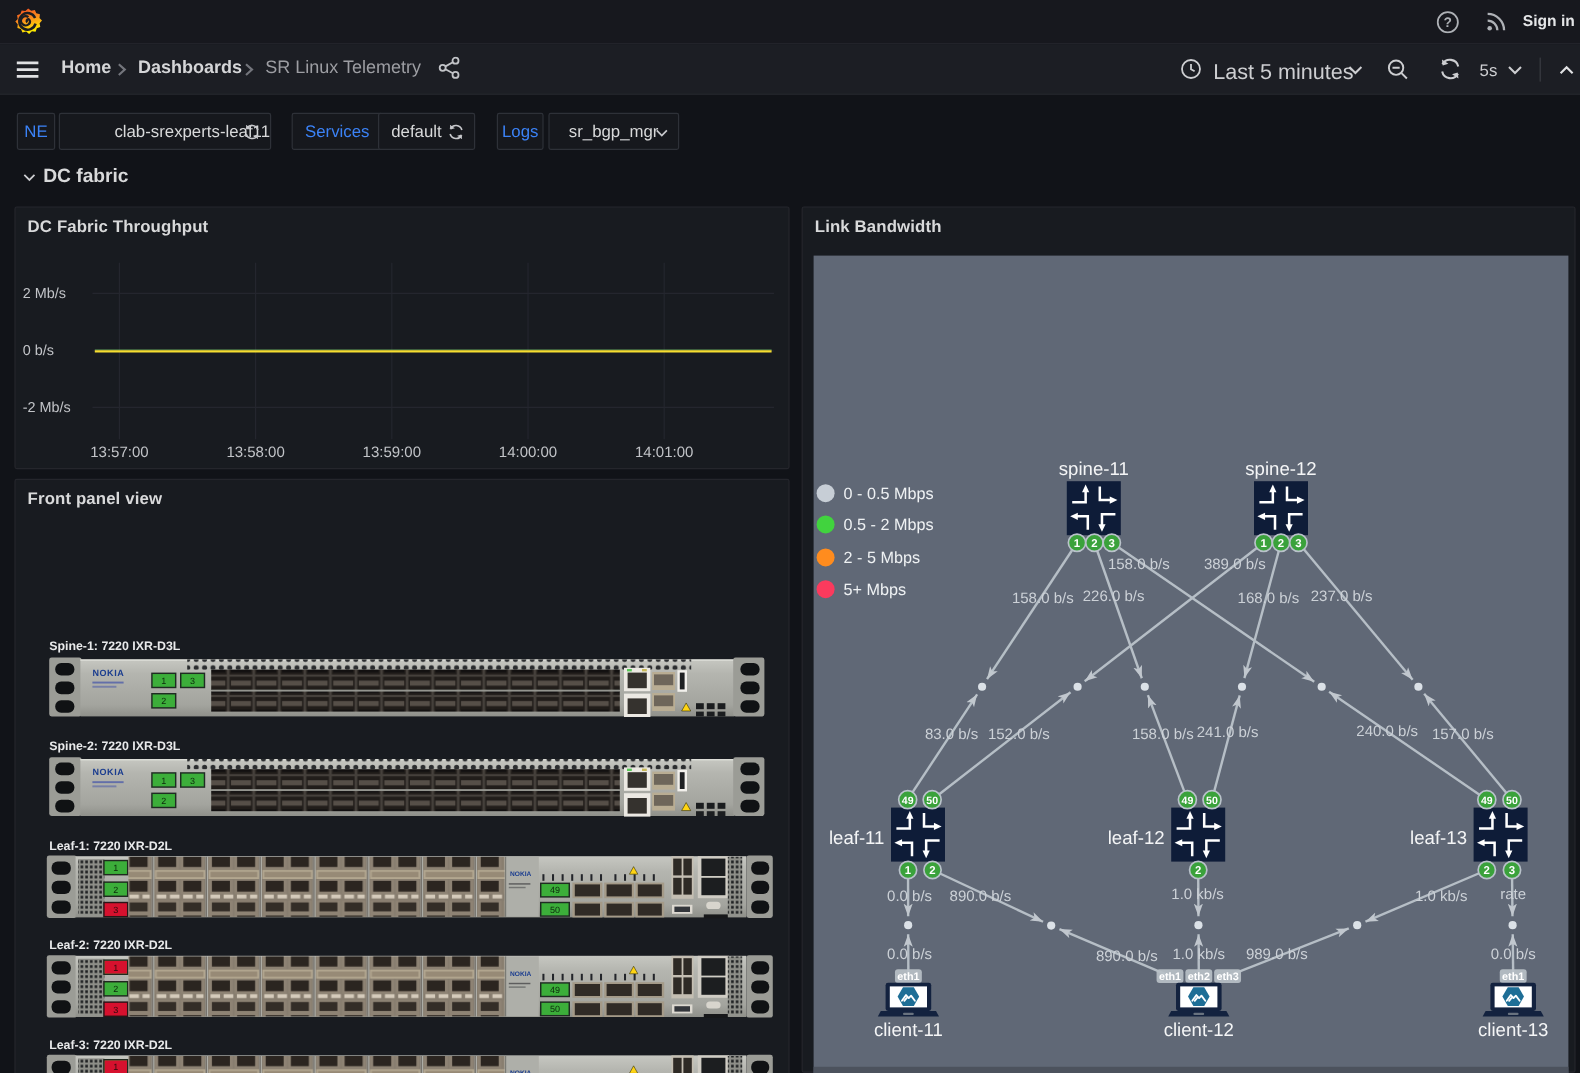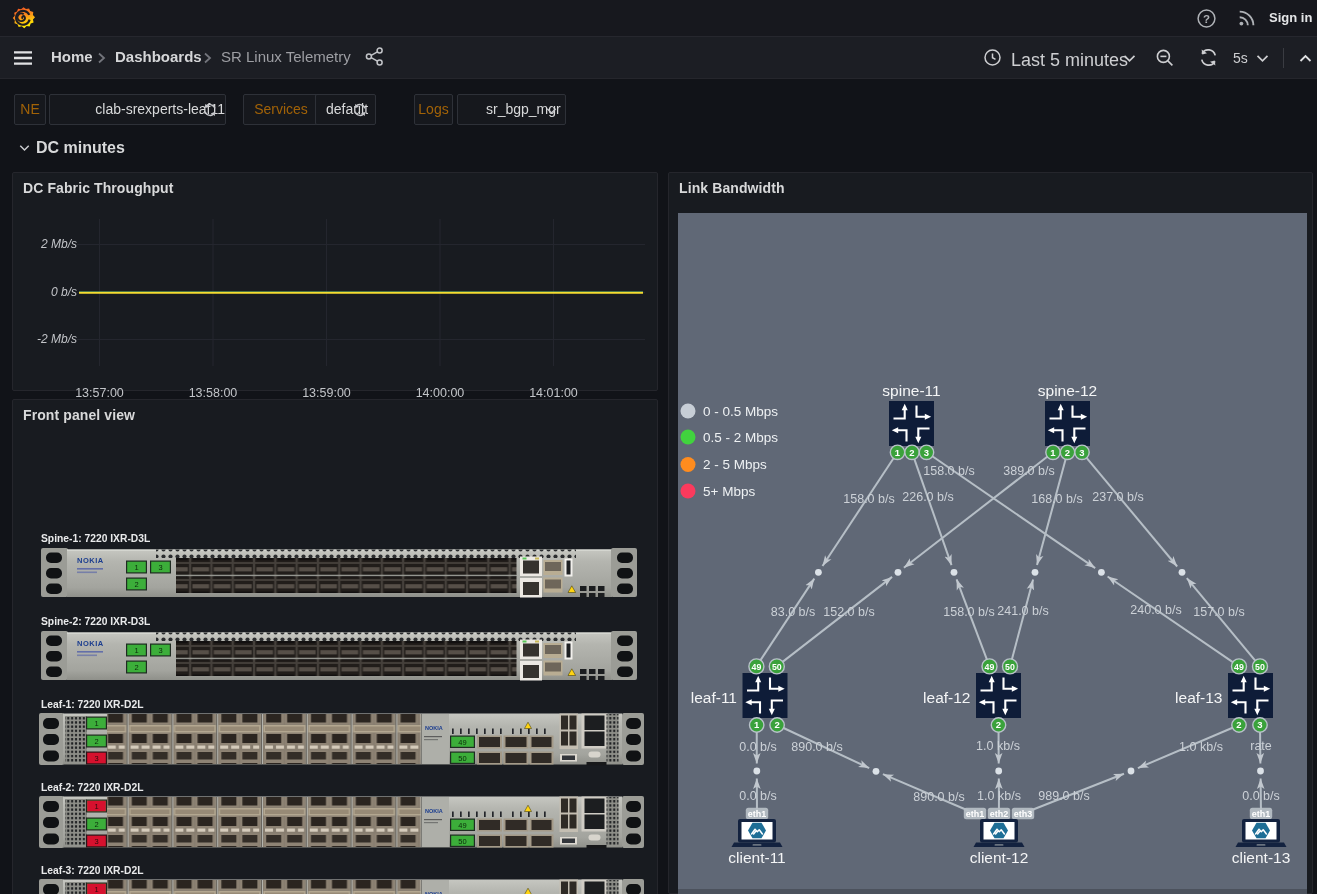--- a/index.html
+++ b/index.html
@@ -4,26 +4,26 @@
 <style>
   * { margin:0; padding:0; box-sizing:border-box; }
   html,body { width:1317px; height:894px; overflow:hidden; background:#111318; font-family:"Liberation Sans", sans-serif; }
   .abs { position:absolute; }
   #topbar { position:absolute; left:0; top:0; width:1317px; height:37px; background:#17181e; border-bottom:1px solid #26272e; }
   #navbar { position:absolute; left:0; top:37px; width:1317px; height:42px; background:#1c1e24; border-bottom:1px solid #25262c; }
   #search { position:absolute; left:505px; top:4px; width:324px; height:29px; background:#0e0f13; border:1px solid #33353a; border-radius:7px; color:#8f939a; font-size:14px; }
   .crumb { color:#d5d6d8; font-size:15px; font-weight:bold; }
   .crumb.dim { color:#9d9ea3; font-weight:normal; }
   .chip { position:absolute; top:94px; height:31px; border:1px solid #2e3138; background:#16181d; border-radius:2px; font-size:14px; line-height:29px; text-align:center; }
-  .chip.lbl { color:#a16207; font-weight:500; }
+  .chip.lbl { color:#3b82f6; font-weight:500; }
   .chip.val { color:#d8d9da; }
   .panel { position:absolute; background:#181b20; border:1px solid #25262c; border-radius:2px; }
   .ptitle { position:absolute; left:10px; top:7px; font-size:14px; font-weight:bold; color:#d8d9da; letter-spacing:0.1px; }
-  .xlab { position:absolute; font-size:12.5px; color:#c2c4c8; transform:translateX(-50%);margin-top:16px; }
-  .ylab { position:absolute; font-size:12px; color:#c2c4c8; text-align:right; width:58px; transform:translateY(-50%);font-style:italic; }
+  .xlab { position:absolute; font-size:12.5px; color:#c2c4c8; transform:translateX(-50%); }
+  .ylab { position:absolute; font-size:12px; color:#c2c4c8; width:58px; transform:translateY(-50%); }
 </style>
 </head>
 <body>
 <div id="topbar">
 
   <svg class="abs" style="left:12px;top:6px" width="23" height="24" viewBox="0 0 24 25">
     <defs>
         <linearGradient id="glg" x1="0" y1="0" x2="0.35" y2="1">
       <stop offset="0" stop-color="#f14623"></stop>
           <stop offset="0.5" stop-color="#fa8a1d"></stop>
@@ -104,37 +104,37 @@
 <div class="chip lbl" style="left:14px;width:32px">NE</div>
 <div class="chip val" style="left:49px;width:177px;text-align:right;padding-left:9px">clab-srexperts-leaf11<svg style="position:absolute;right:8px;top:8px" width="14" height="14" viewBox="0 0 16 16">
       <g fill="none" stroke="#c7c8cc" stroke-width="1.6">
         <path d="M13.6 6.1 A6 6 0 0 0 2.6 4.9"></path>
         <path d="M2.4 9.9 A6 6 0 0 0 13.4 11.1"></path>
       </g>
       <path fill="#c7c8cc" d="M2.2 1.2 L2.8 5.6 L6.9 4.4 Z"></path>
       <path fill="#c7c8cc" d="M13.8 14.8 L13.2 10.4 L9.1 11.6 Z"></path>
     </svg></div>
 <div class="chip lbl" style="left:243px;width:76px">Services</div>
-<div class="chip val" style="left:315px;width:61px;text-align:left;padding-left:10px">default<svg style="position:absolute;right:8px;top:8px" width="14" height="14" viewBox="0 0 16 16">
+<div class="chip val" style="left:315px;width:81px;text-align:left;padding-left:10px">default<svg style="position:absolute;right:8px;top:8px" width="14" height="14" viewBox="0 0 16 16">
       <g fill="none" stroke="#c7c8cc" stroke-width="1.6">
         <path d="M13.6 6.1 A6 6 0 0 0 2.6 4.9"></path>
         <path d="M2.4 9.9 A6 6 0 0 0 13.4 11.1"></path>
       </g>
       <path fill="#c7c8cc" d="M2.2 1.2 L2.8 5.6 L6.9 4.4 Z"></path>
       <path fill="#c7c8cc" d="M13.8 14.8 L13.2 10.4 L9.1 11.6 Z"></path>
     </svg></div>
 <div class="chip lbl" style="left:414px;width:39px">Logs</div>
-<div class="chip val" style="left:457px;width:109px;text-align:left;padding-left:28px">sr_bgp_mgr<svg style="position:absolute;right:8px;top:12px" width="11" height="8" viewBox="0 0 13 9">
+<div class="chip val" style="left:457px;width:109px;text-align:left;padding-left:16px">sr_bgp_mgr<svg style="position:absolute;right:8px;top:12px" width="11" height="8" viewBox="0 0 13 9">
       <path fill="none" stroke="#c7c8cc" stroke-width="1.7" d="M1.5 1.8 L6.5 6.8 L11.5 1.8"></path>
     </svg></div>
 
 <svg class="abs" style="left:19px;top:144px" width="11" height="8" viewBox="0 0 13 9">
     <path fill="none" stroke="#cccdd0" stroke-width="1.7" d="M1.5 1.8 L6.5 6.8 L11.5 1.8"></path>
   </svg>
-<div class="abs" style="left:36px;top:139px;color:#d8d9da;font-size:16px;font-weight:bold">DC minutes</div>
+<div class="abs" style="left:36px;top:139px;color:#d8d9da;font-size:16px;font-weight:bold">DC fabric</div>
 
 <div class="panel" style="left:12px;top:172px;width:646px;height:219px">
   <div class="ptitle">DC Fabric Throughput</div>
   <div class="ylab" style="left:6px;top:71px">2 Mb/s</div>
   <div class="ylab" style="left:6px;top:119px">0 b/s</div>
   <div class="ylab" style="left:6px;top:166px">-2 Mb/s</div>
   <svg class="abs" style="left:0;top:0" width="644" height="217" viewBox="0 0 644 217">
     <g stroke="#24262e" stroke-width="1">
       <line x1="86.5" y1="46" x2="86.5" y2="193"></line>
       <line x1="200" y1="46" x2="200" y2="193"></line>

